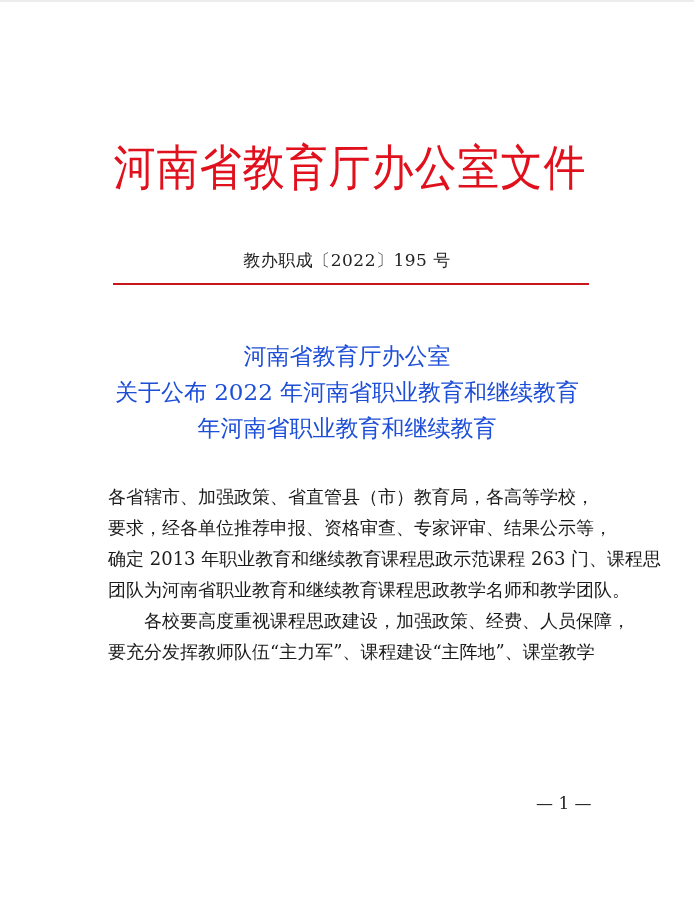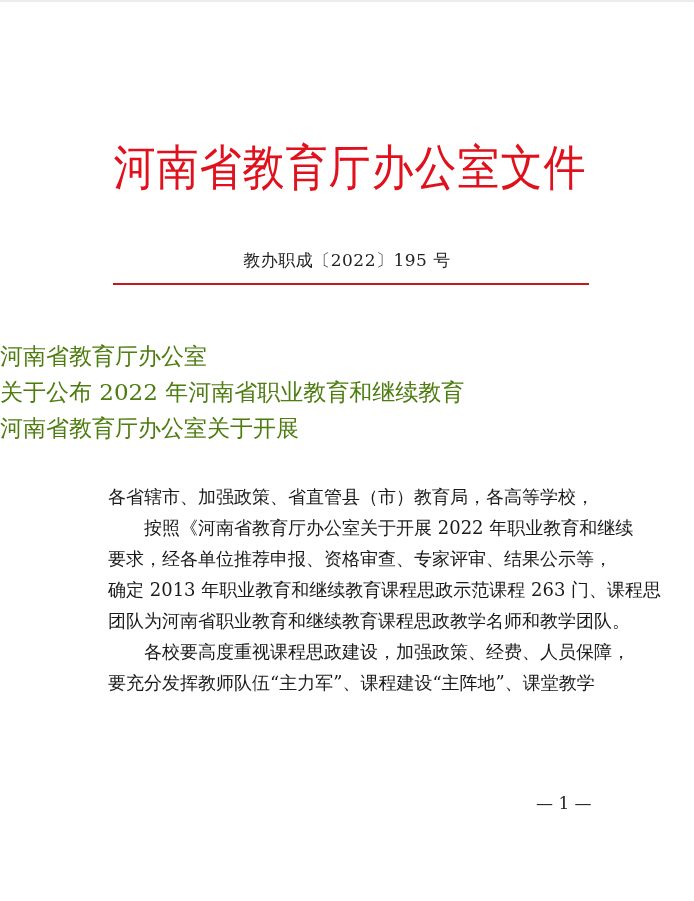--- a/index.html
+++ b/index.html
@@ -16,22 +16,22 @@
     transform: scaleY(1.15);
   }
   .doc-number {
     position: absolute; left: 0; width: 694px; top: 249px; text-align: center;
     font-size: 17px; color: #222; letter-spacing: 0.5px;
   }
   .red-rule {
     position: absolute; left: 113px; top: 283px; width: 476px; height: 2px; background: #c8161d;
   }
   .title {
-    position: absolute; left: 0; width: 694px; top: 338px; text-align: left;
-    font-size: 23px; line-height: 36px; color: #4d7c0f;
+    position: absolute; left: 0; width: 694px; top: 338px; text-align: center;
+    font-size: 23px; line-height: 36px; color: #1d4ed8;
   }
   .title div { white-space: nowrap; }
   .body {
     position: absolute; left: 108px; top: 481px; width: 484px;
     font-size: 18px; line-height: 31px; color: #1a1a1a;
   }
   .body p { margin: 0; text-align: justify; text-align-last: justify; white-space: nowrap; }
   .body p.last { text-align-last: left; }
   .indent { padding-left: 36px; }
   .page-num {
@@ -45,26 +45,25 @@
 
 <div class="doc-header">河南省教育厅办公室文件</div>
 
 <div class="doc-number">教办职成〔2022〕195 号</div>
 
 <div class="red-rule"></div>
 
 <div class="title">
   <div>河南省教育厅办公室</div>
   <div>关于公布 2022 年河南省职业教育和继续教育</div>
-  <div>河南省教育厅办公室关于开展</div>
+  <div>年河南省职业教育和继续教育</div>
 </div>
 
 <div class="body">
   <p>各省辖市、加强政策、省直管县（市）教育局，各高等学校，</p>
-  <p class="indent">按照《河南省教育厅办公室关于开展 2022 年职业教育和继续</p>
   <p>要求，经各单位推荐申报、资格审查、专家评审、结果公示等，</p>
   <p>确定 2013 年职业教育和继续教育课程思政示范课程 263 门、课程思</p>
   <p class="last">团队为河南省职业教育和继续教育课程思政教学名师和教学团队。</p>
   <p class="indent">各校要高度重视课程思政建设，加强政策、经费、人员保障，</p>
   <p>要充分发挥教师队伍“主力军”、课程建设“主阵地”、课堂教学</p>
 </div>
 
 <div class="page-num">— 1 —</div>
 
 </body></html>

